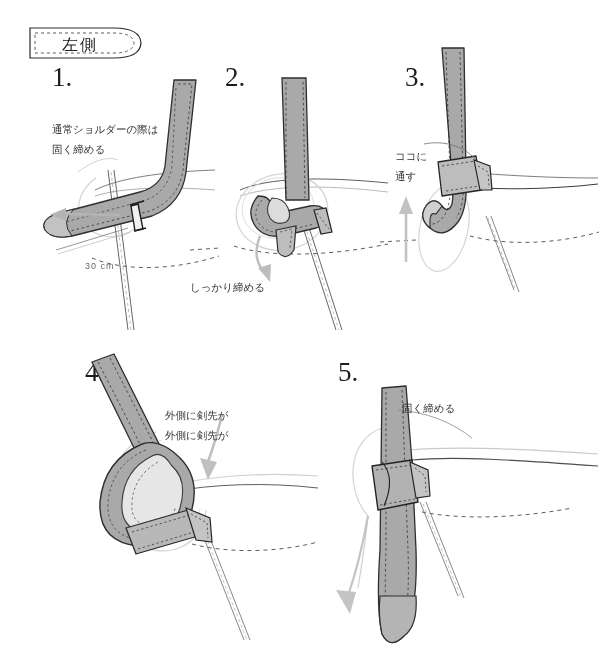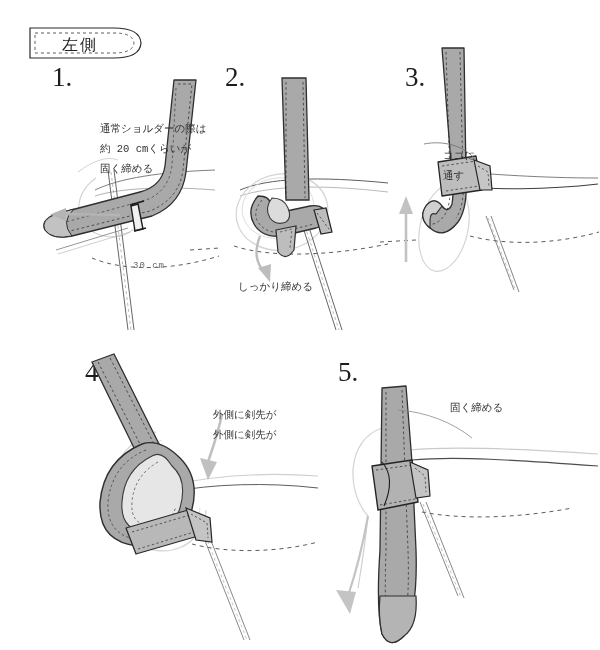--- a/index.html
+++ b/index.html
@@ -43,26 +43,25 @@
   .step-number {
     position: absolute;
     font-family: "Liberation Serif", "DejaVu Serif", serif;
     font-size: 27px;
     color: #1d1d1d;
     line-height: 1;
     letter-spacing: 0px;
   }
   .callout {
     position: absolute;
-    font-family: Liberation Mono, monospace;
+    font-family: Liberation Sans, sans-serif;
     font-size: 10.5px;
     line-height: 20px;
     color: #30302f;
     white-space: nowrap;
-    margin-left: 48px;
   }
   .callout.small {
     font-size: 9px;
     color: #6a6a6a;
     letter-spacing: 1px;
   }
   .art {
     position: absolute;
     left: 0;
     top: 0;
@@ -114,21 +113,20 @@
 
       <path d="M56,250 L128,228" fill="none" stroke="#7b7b7b" stroke-width="0.8"></path>
       <path d="M58,254 L130,232" fill="none" stroke="#b9b9b9" stroke-width="0.7"></path>
 
       <path d="M78,172 C94,160 108,156 118,160" fill="none" stroke="#cccccc" stroke-width="0.9"></path>
     </svg>
   </div>
 
   <div class="callout" style="left:52px;top:119px;">
     <div>通常ショルダーの際は</div>
-    <div>約 20 cmくらいが</div>
     <div>固く締める</div>
   </div>
   <div class="callout small" style="left:85px;top:256px;">
     <div>30 cm</div>
   </div>
 </div>
 
 <div class="step" id="step-2" style="left:190px;top:0;width:200px;height:350px;">
   <div class="step-number" style="left:35px;top:64px;">2.</div>
 

